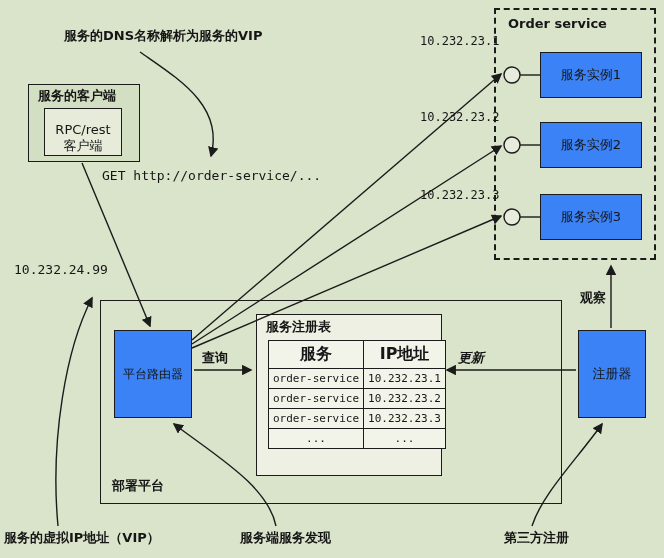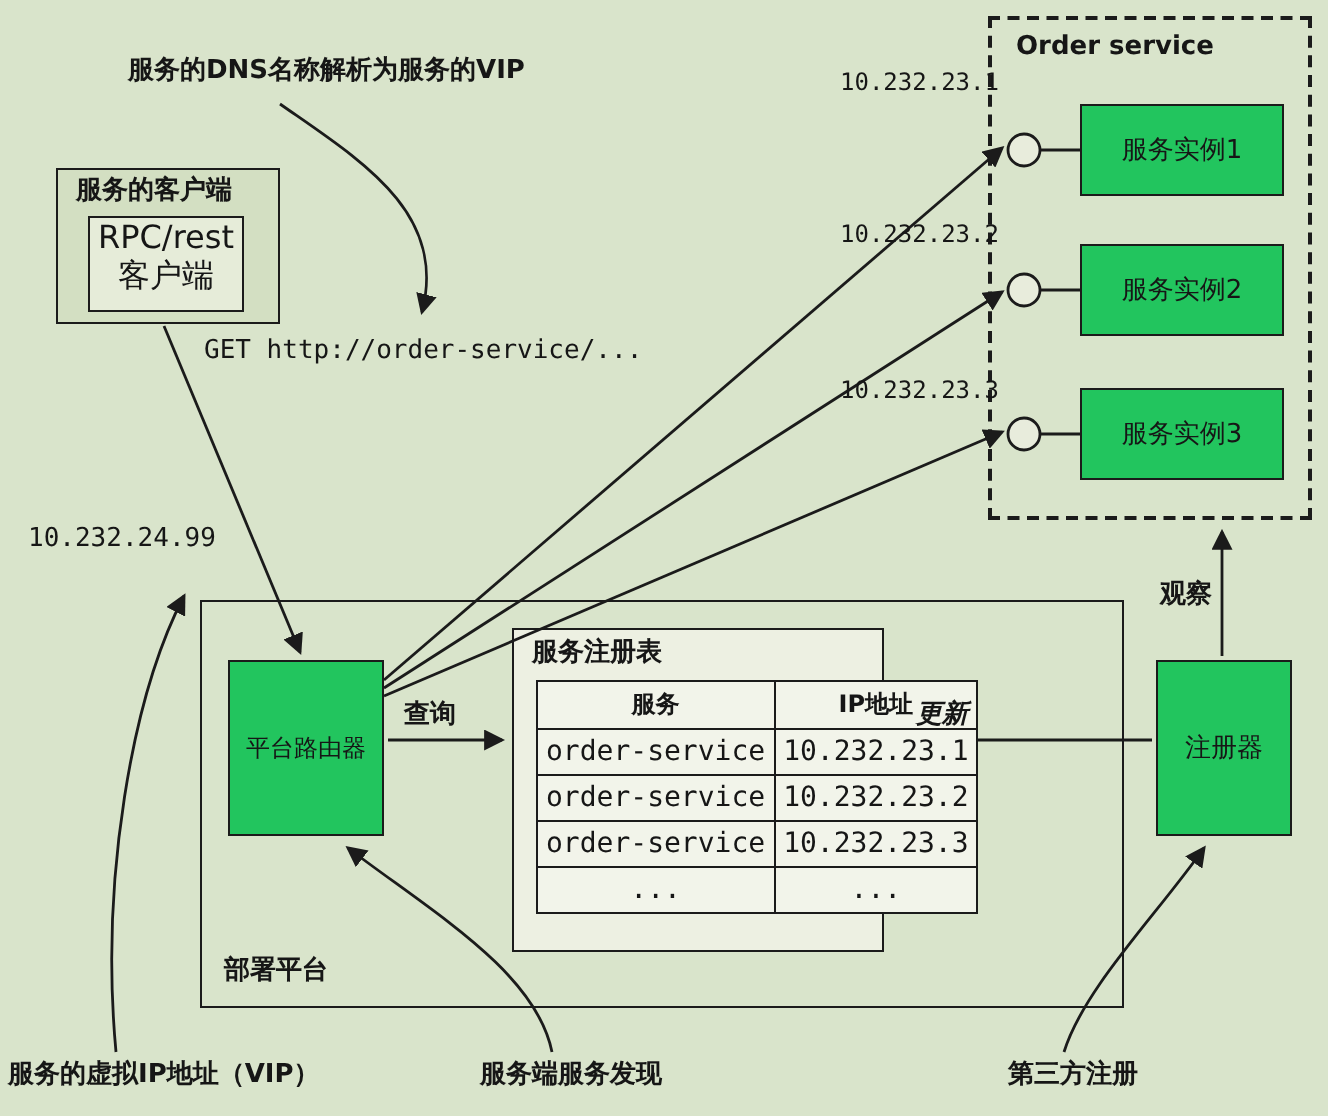--- a/index.html
+++ b/index.html
@@ -1,26 +1,26 @@
 <!DOCTYPE html>
 <html><head>
 <meta charset="utf-8">
 <style>
   html,body{margin:0;padding:0;}
   body{font-family:"DejaVu Sans","Liberation Sans",sans-serif;color:#161616;}
   .mono{font-family:"DejaVu Sans Mono","Liberation Mono",monospace;}
   #canvas{position:relative;width:664px;height:558px;background:#d9e4cb;overflow:hidden;}
   .lbl{position:absolute;font-size:13px;line-height:1.25;white-space:nowrap;z-index:3;}
   .box{position:absolute;border:1.5px solid #1b1b1b;box-sizing:border-box;z-index:1;}
-  .gray{background:#22c55e;}
+  .gray{background:#3b82f6;}
   svg#overlay{position:absolute;left:0;top:0;z-index:2;pointer-events:none;}
   
   #client-box{left:28px;top:84px;width:112px;height:78px;background:#d3dfc2;}
   #client-title{left:38px;top:88px;font-weight:600;}
-  #rpc-box{left:44px;top:108px;width:78px;height:48px;background:#e6ecd9;display:flex;flex-direction:column;align-items:center;justify-content:flex-start;font-size:16px;z-index:1;}
+  #rpc-box{left:44px;top:108px;width:78px;height:48px;background:#e6ecd9;display:flex;flex-direction:column;align-items:center;justify-content:flex-end;font-size:13px;z-index:1;}
   
   #dns-note{left:64px;top:28px;font-weight:600;}
   #get-text{left:102px;top:168px;font-size:13px;}
   #router-ip{left:14px;top:262px;font-size:13px;}
   
   #order-box{left:494px;top:8px;width:162px;height:252px;border:2px dashed #1b1b1b;background:transparent;}
   #order-title{left:508px;top:16px;font-weight:600;}
   .inst{position:absolute;width:102px;height:46px;display:flex;align-items:center;justify-content:center;font-size:13px;z-index:1;}
   #inst-1{left:540px;top:52px;}
   #inst-2{left:540px;top:122px;}
@@ -30,22 +30,22 @@
   #ip-2{left:420px;top:110px;}
   #ip-3{left:420px;top:188px;}
   
   #platform-box{left:100px;top:300px;width:462px;height:204px;background:transparent;}
   #platform-label{left:112px;top:478px;font-weight:600;}
   #router-box{left:114px;top:330px;width:78px;height:88px;display:flex;align-items:center;justify-content:center;font-size:12px;padding:2px;}
   #registrar-box{left:578px;top:330px;width:68px;height:88px;display:flex;align-items:center;justify-content:center;font-size:13px;}
   #registry-box{left:256px;top:314px;width:186px;height:162px;background:#edf0e2;padding:4px 8px;}
   #registry-title{left:266px;top:319px;font-weight:600;}
   #reg-table{position:absolute;left:268px;top:340px;border-collapse:collapse;z-index:3;background:#f2f4ea;}
-  #reg-table th,#reg-table td{border:1.2px solid #1b1b1b;font-size:14px;padding:3px 4px;text-align:center;font-family:"DejaVu Sans Mono","Liberation Mono",monospace;}
-  #reg-table th{font-family:"DejaVu Sans","Liberation Sans",sans-serif;font-size:12px;font-weight:600;padding:3px 14px;}
+  #reg-table th,#reg-table td{border:1.2px solid #1b1b1b;font-size:11px;padding:3px 4px;text-align:center;font-family:"DejaVu Sans Mono","Liberation Mono",monospace;}
+  #reg-table th{font-family:"DejaVu Sans","Liberation Sans",sans-serif;font-size:16px;font-weight:600;padding:3px 14px;}
   
   #query-label{left:202px;top:350px;font-weight:600;}
   #update-label{left:458px;top:350px;font-weight:600;font-style:italic;}
   #observe-label{left:580px;top:274px;font-weight:600;margin-top:16px;}
   
   #vip-note{left:4px;top:530px;font-weight:600;}
   #discovery-note{left:240px;top:530px;font-weight:600;}
   #thirdparty-note{left:504px;top:530px;font-weight:600;}
 </style>
 </head>

